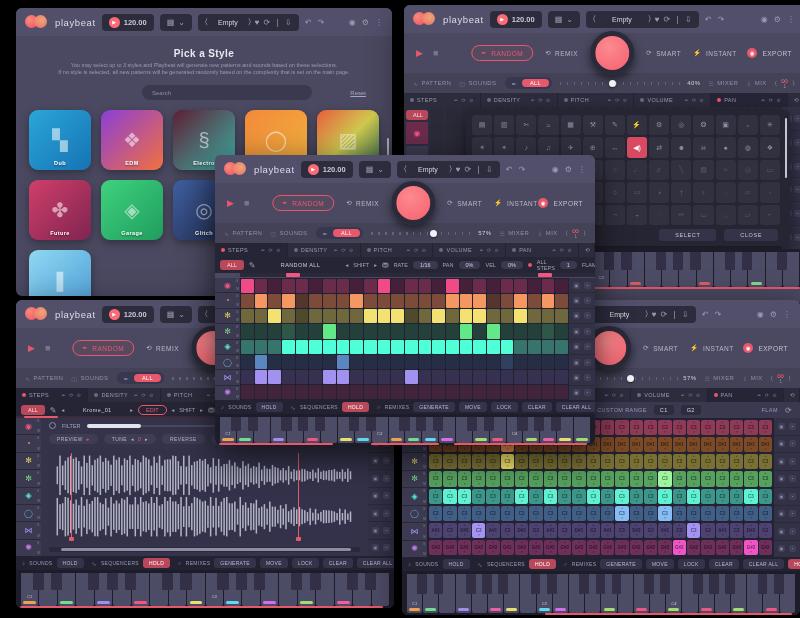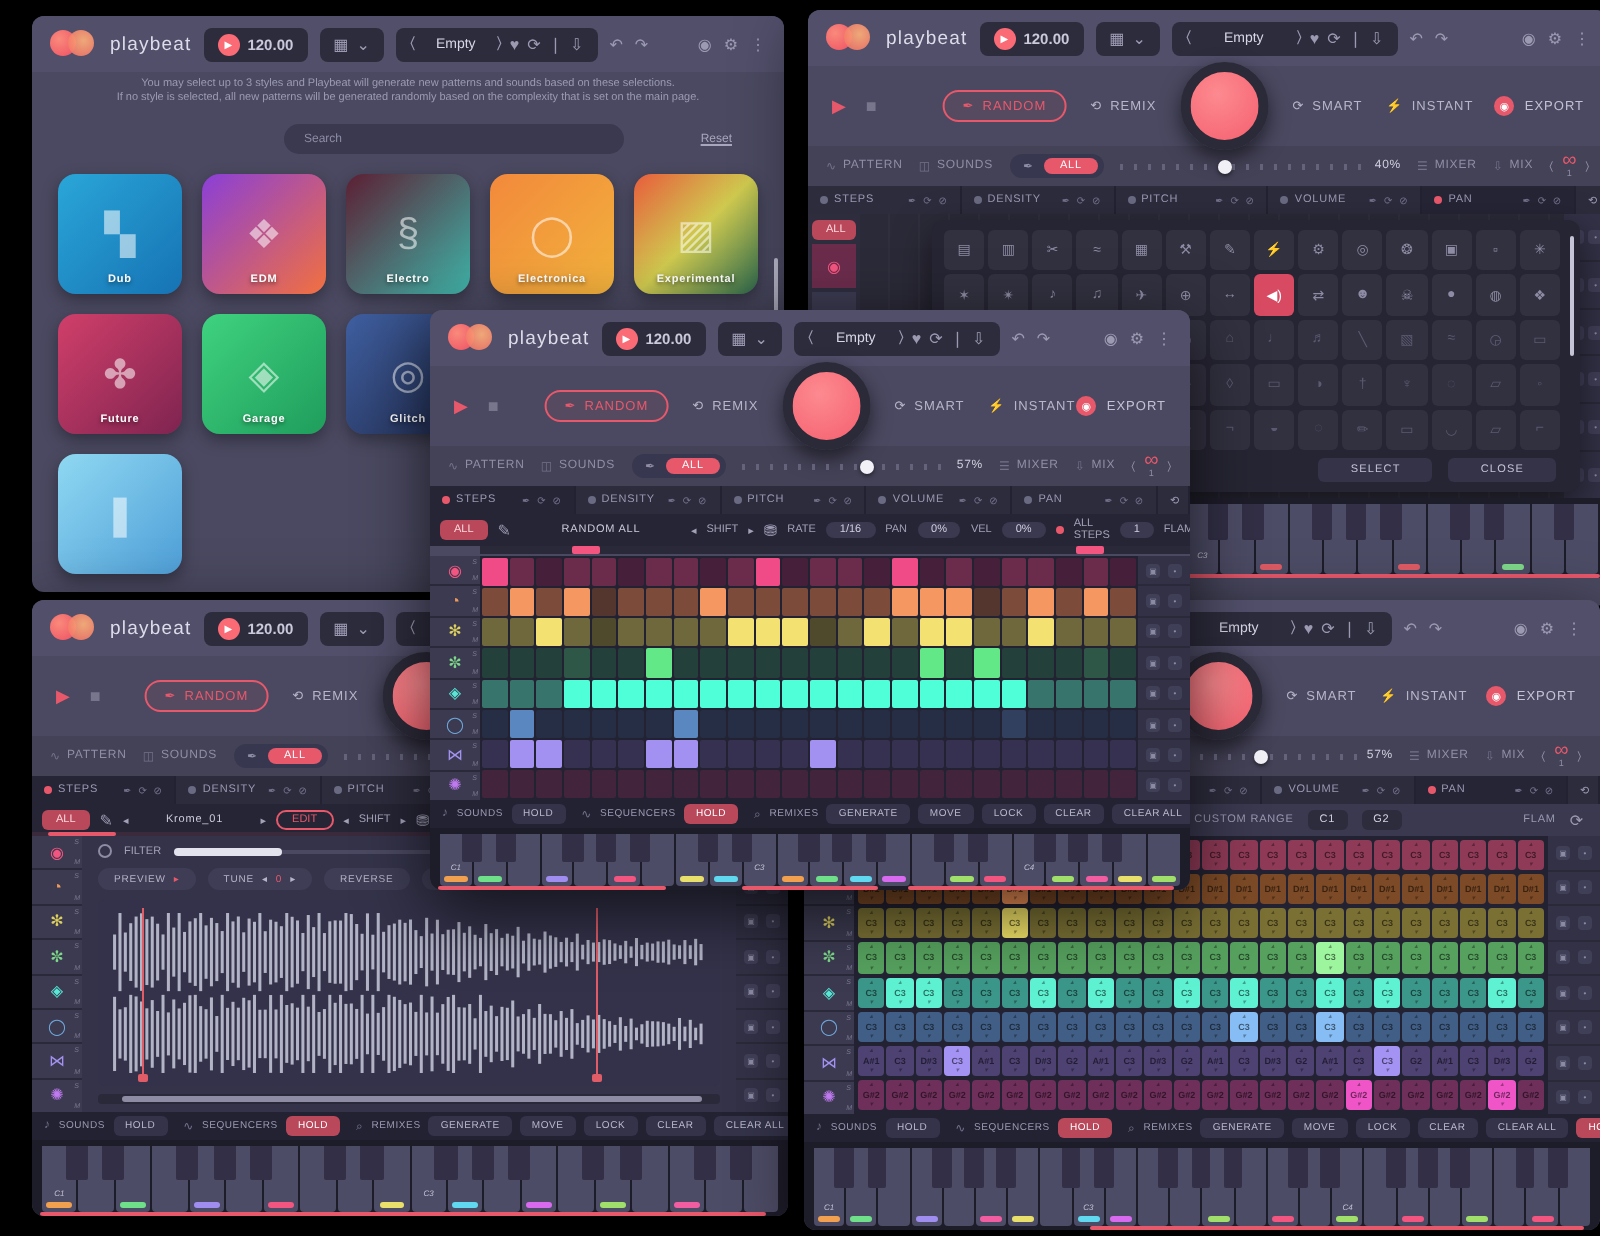--- a/index.html
+++ b/index.html
@@ -188,20 +188,21 @@
         <span class="tbico">⇩</span>
       </div>
       <span class="tbico">↶</span>
       <span class="tbico">↷</span>
       <div class="tspace"></div>
       <span class="tbico">◉</span>
       <span class="tbico">⚙</span>
       <span class="tbico">⋮</span>
     </div>
   <div class="a-body">
+    <div class="a-title">Pick a Style</div>
     <div class="a-desc">You may select up to 3 styles and Playbeat will generate new patterns and sounds based on these selections.</div>
     <div class="a-desc" style="margin-top:1px">If no style is selected, all new patterns will be generated randomly based on the complexity that is set on the main page.</div>
     <div class="a-search-row">
       <div class="a-search">
         <span>Search</span>
       </div>
       <div class="a-reset">Reset</div>
     </div>
     <div class="a-tiles">
         <div class="tile" style="background: linear-gradient(135deg, rgb(42, 166, 216), rgb(22, 115, 180));">

